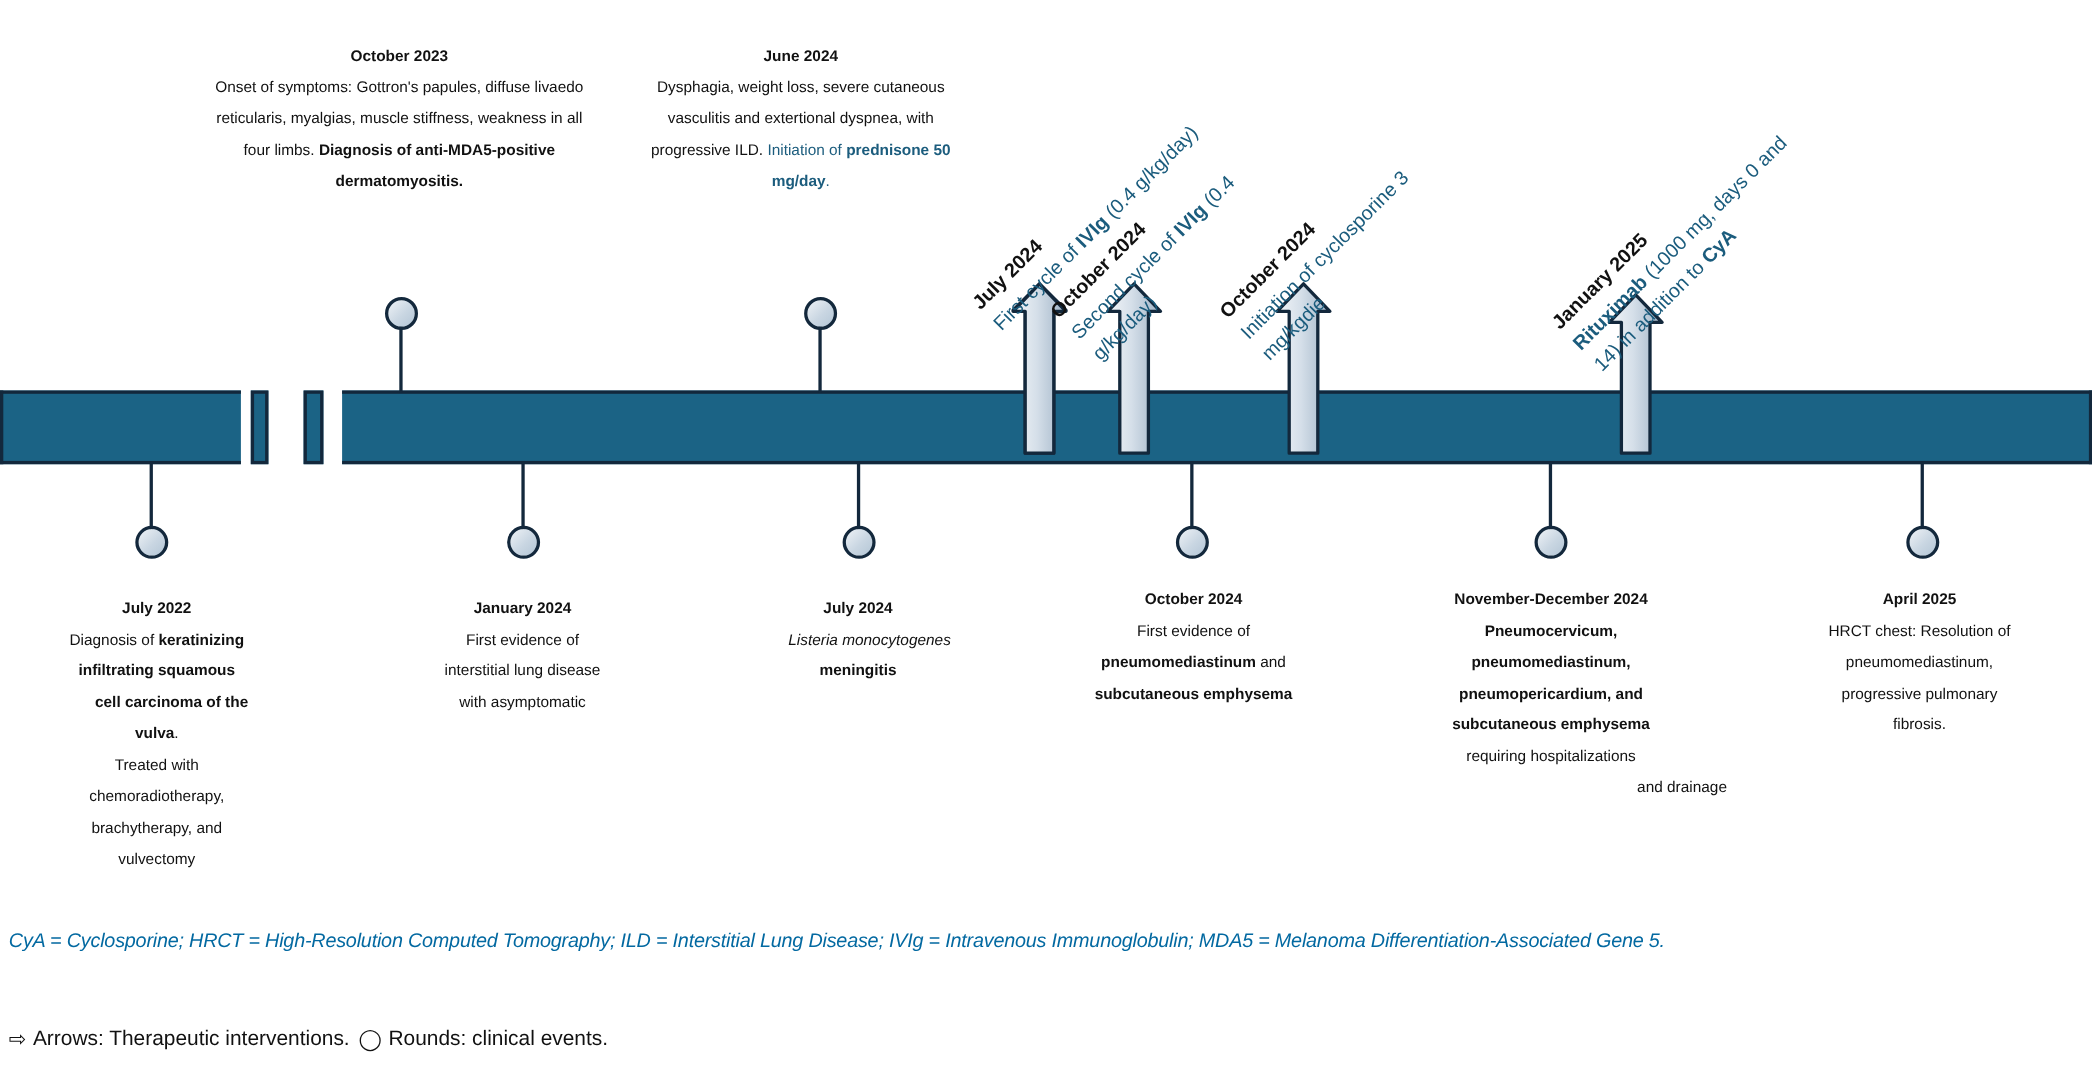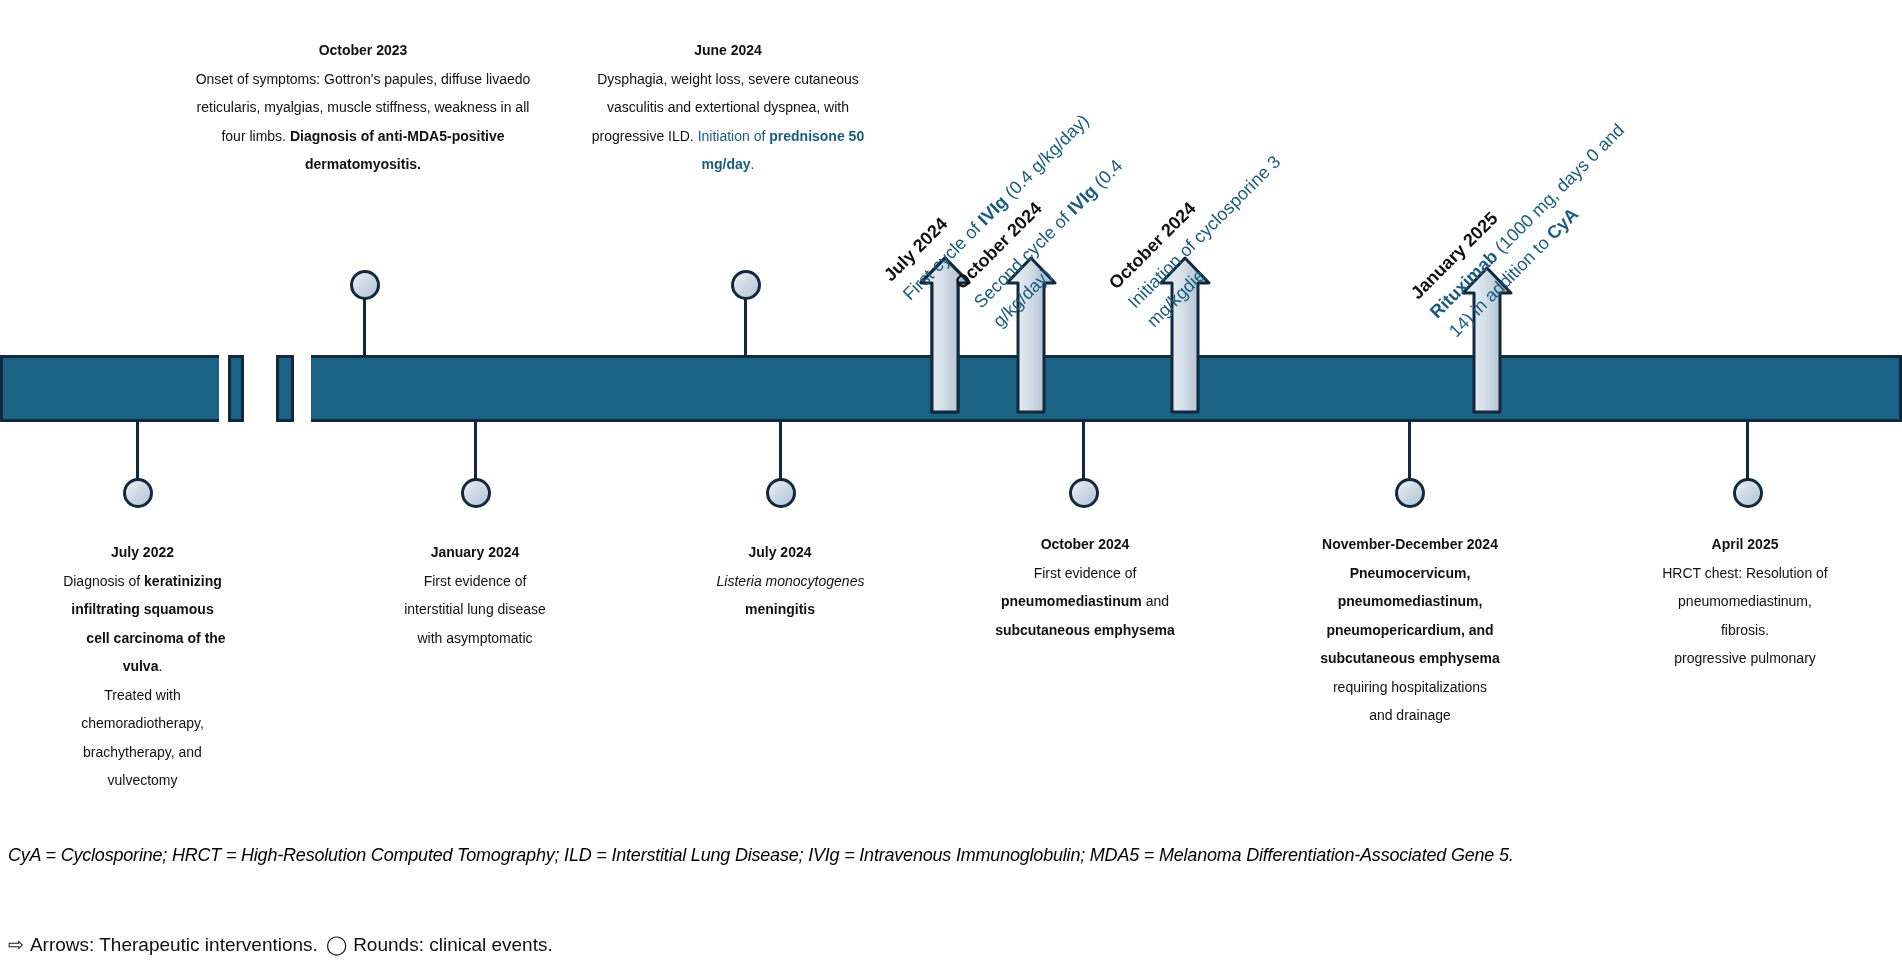--- a/index.html
+++ b/index.html
@@ -63,21 +63,21 @@
   }
   .rot .hd{font-weight:bold;display:block;}
   .rot .sub{display:block;color:#1b5c7d;font-weight:normal;}
   .rot .sub b{font-weight:bold;color:#1b5c7d;}
 
   
   .footnote{
     position:absolute;left:8px;top:845px;
     font-size:18px;font-style:italic;font-weight:500;
     font-family:"Liberation Sans", sans-serif;
-    color:#000000;letter-spacing:-0.2px;
+    color:#0369a1;letter-spacing:-0.2px;
   }
   .legend{
     position:absolute;left:8px;top:933px;
     font-size:19px;color:#111111;
     font-family:"Liberation Sans", sans-serif;
     display:flex;align-items:center;gap:0px;
   }
   .legend .glyph{display:inline-block;margin-right:6px;}
   .legend .mid{margin:0 6px 0 8px;}
 </style>
@@ -214,28 +214,28 @@
       <span style="display: block;"><b>pneumomediastinum</b><span> and</span></span>
       <span style="display: block;"><b>subcutaneous emphysema</b></span>
     </div>
   <div class="evt" style="left:1250px;top:530px;width:320px;">
       <span class="hd">November-December 2024</span>
       <span style="display: block;"><b>Pneumocervicum,</b></span>
       <span style="display: block;"><b>pneumomediastinum,</b></span>
       <span style="display: block;"><b>pneumopericardium, and</b></span>
       <span style="display: block;"><b>subcutaneous emphysema</b></span>
       <span style="display: block;"><span>requiring hospitalizations</span></span>
-      <span style="display: block;"><span>and drainage</span></span>
+      <span style="display: block; text-align: right;"><span>and drainage</span></span>
     </div>
   <div class="evt" style="left:1595px;top:530px;width:300px;">
       <span class="hd">April 2025</span>
       <span style="display: block;"><span>HRCT chest: Resolution of</span></span>
       <span style="display: block;"><span>pneumomediastinum,</span></span>
+      <span style="display: block;"><span>progressive pulmonary</span></span>
       <span style="display: block;"><span>fibrosis.</span></span>
-      <span style="display: block;"><span>progressive pulmonary</span></span>
     </div>
 
   <div class="footnote">CyA = Cyclosporine; HRCT = High-Resolution Computed Tomography; ILD = Interstitial Lung Disease; IVIg = Intravenous Immunoglobulin; MDA5 = Melanoma Differentiation-Associated Gene 5.</div>
 
   <div class="legend">
     <span class="glyph">⇨</span>
     <span>Arrows: Therapeutic interventions.</span>
     <span class="glyph mid">◯</span>
     <span>Rounds: clinical events.</span>
   </div>

